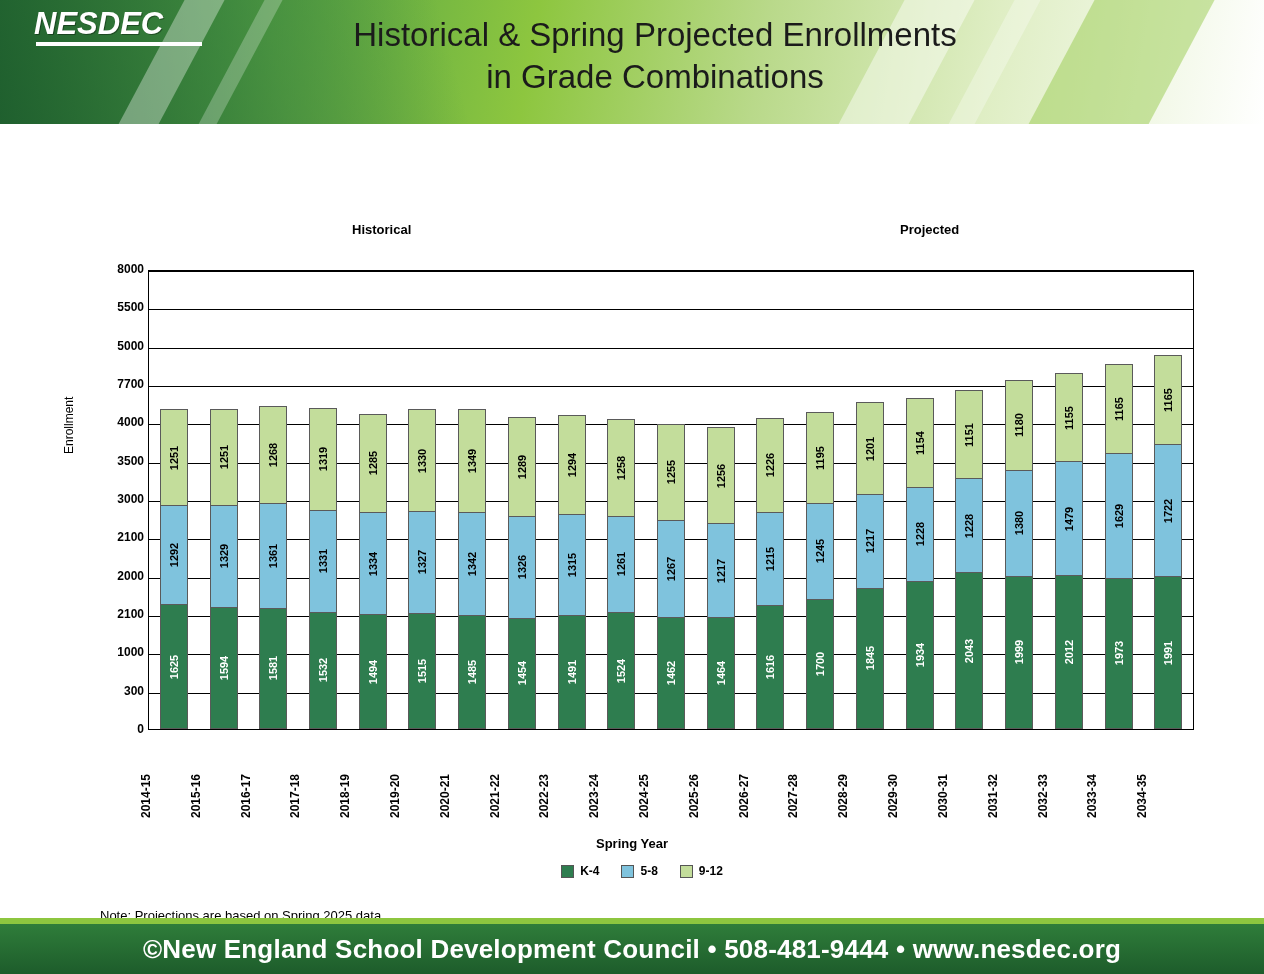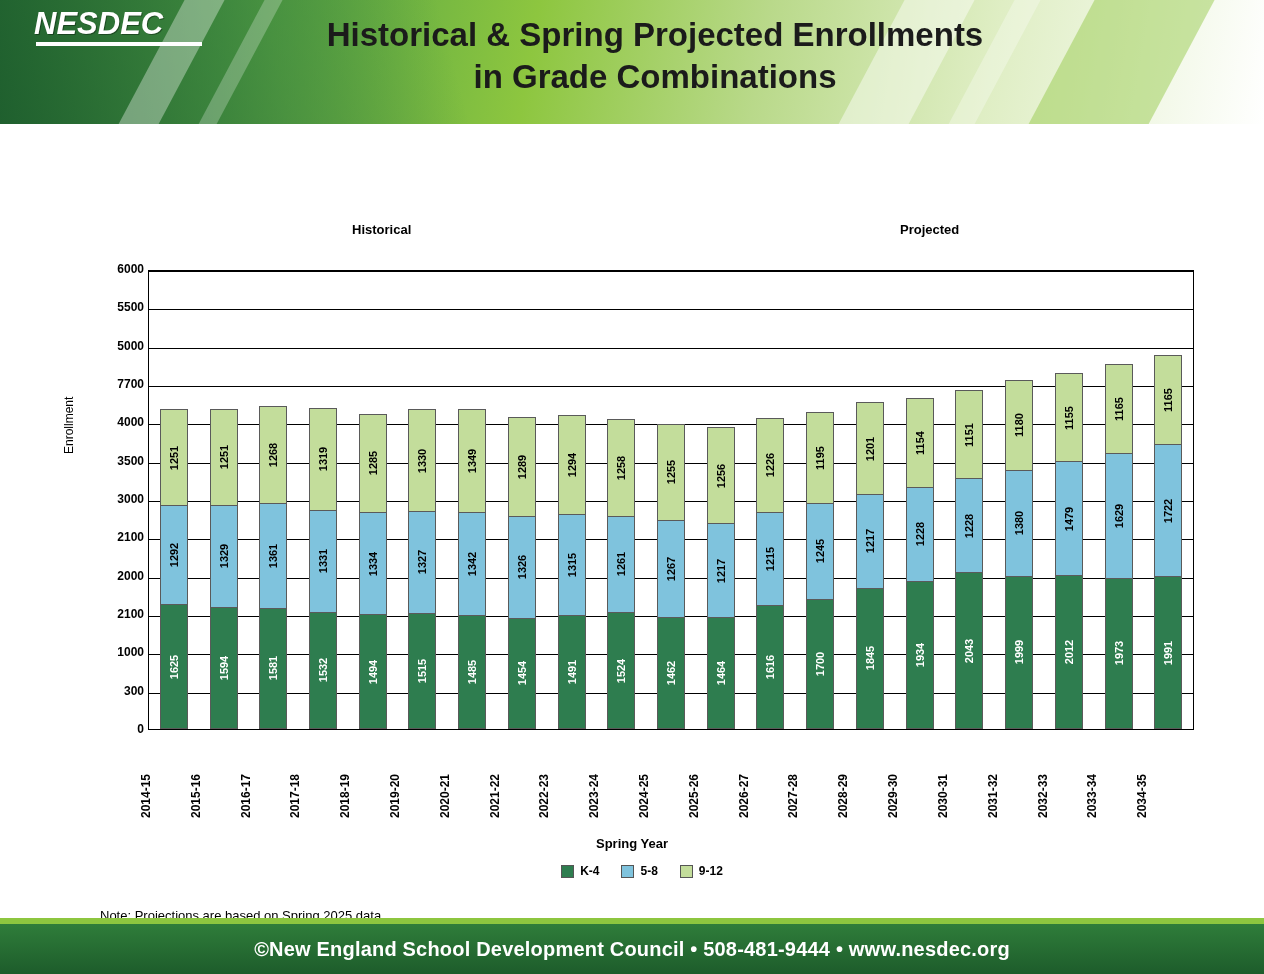--- a/index.html
+++ b/index.html
@@ -35,21 +35,21 @@
     position:absolute; left:34px; top:6px; width:170px; height:44px;
     color:#ffffff; font-family:"Liberation Sans", sans-serif;
     font-style: italic; font-weight: bold; font-size: 31px;
     letter-spacing: 0px;
     text-shadow: 1px 1px 0 rgba(0,0,0,0.35);
   }
   .logo .bar { position:absolute; left:2px; top:36px; width:166px; height:4px; background:#ffffff; }
   .title {
     position:absolute; left:190px; top:14px; width:930px;
     text-align:center; color:#1b1b1b;
-    font-size: 33px; font-weight: bold; line-height: 42px;
+    font-size: 33px; font-weight: normal; line-height: 42px;
     font-family:"Liberation Sans", sans-serif;
   }
 
   
   .sheet { position:absolute; left:0; top:124px; width:1264px; height:800px; background:#fff; }
 
   .section-label {
     position:absolute; font-size:13px; font-weight:bold; color:#000;
   }
   #hist-label { left:352px; top:98px; }
@@ -107,21 +107,21 @@
   .legend-item { display:flex; align-items:center; gap:6px; font-size:12px; font-weight:bold; color:#000; }
   .swatch { width:13px; height:13px; border:1px solid #555; }
 
   .note { position:absolute; left:100px; top:784px; font-size:13px; color:#000; }
 
   
   .footer {
     position:absolute; left:0; top:924px; width:1264px; height:50px;
     background: linear-gradient(180deg,#2f7d3a 0%, #1d5c2b 100%);
     color:#ffffff; display:flex; align-items:center; justify-content:center;
-    font-size:20px; font-weight:bold; letter-spacing:0.2px;
+    font-size:26px; font-weight:bold; letter-spacing:0.2px;
   }
   .footer-line { position:absolute; left:0; top:918px; width:1264px; height:6px; background:#8dc63f; }
 </style>
 </head>
 <body>
 
 <div class="header">
   <div class="wedge"></div>
   <div class="stripe s1"></div>
   <div class="stripe s2"></div>
@@ -138,21 +138,21 @@
   </div>
 </div>
 
 <div class="sheet">
 
   <div class="section-label" id="hist-label">Historical</div>
   <div class="section-label" id="proj-label">Projected</div>
 
   <div class="ylabel">Enrollment</div>
   <div class="ytick-col" id="ytick-col">
-      <div class="ytick" style="top: -8px;">6000</div>
+      <div class="ytick" style="top: -8px;">8000</div>
       <div class="ytick" style="top: 30.3333px;">5500</div>
       <div class="ytick" style="top: 68.6667px;">5000</div>
       <div class="ytick" style="top: 107px;">7700</div>
       <div class="ytick" style="top: 145.333px;">4000</div>
       <div class="ytick" style="top: 183.667px;">3500</div>
       <div class="ytick" style="top: 222px;">3000</div>
       <div class="ytick" style="top: 260.333px;">2100</div>
       <div class="ytick" style="top: 298.667px;">2000</div>
       <div class="ytick" style="top: 337px;">2100</div>
       <div class="ytick" style="top: 375.333px;">1000</div>

